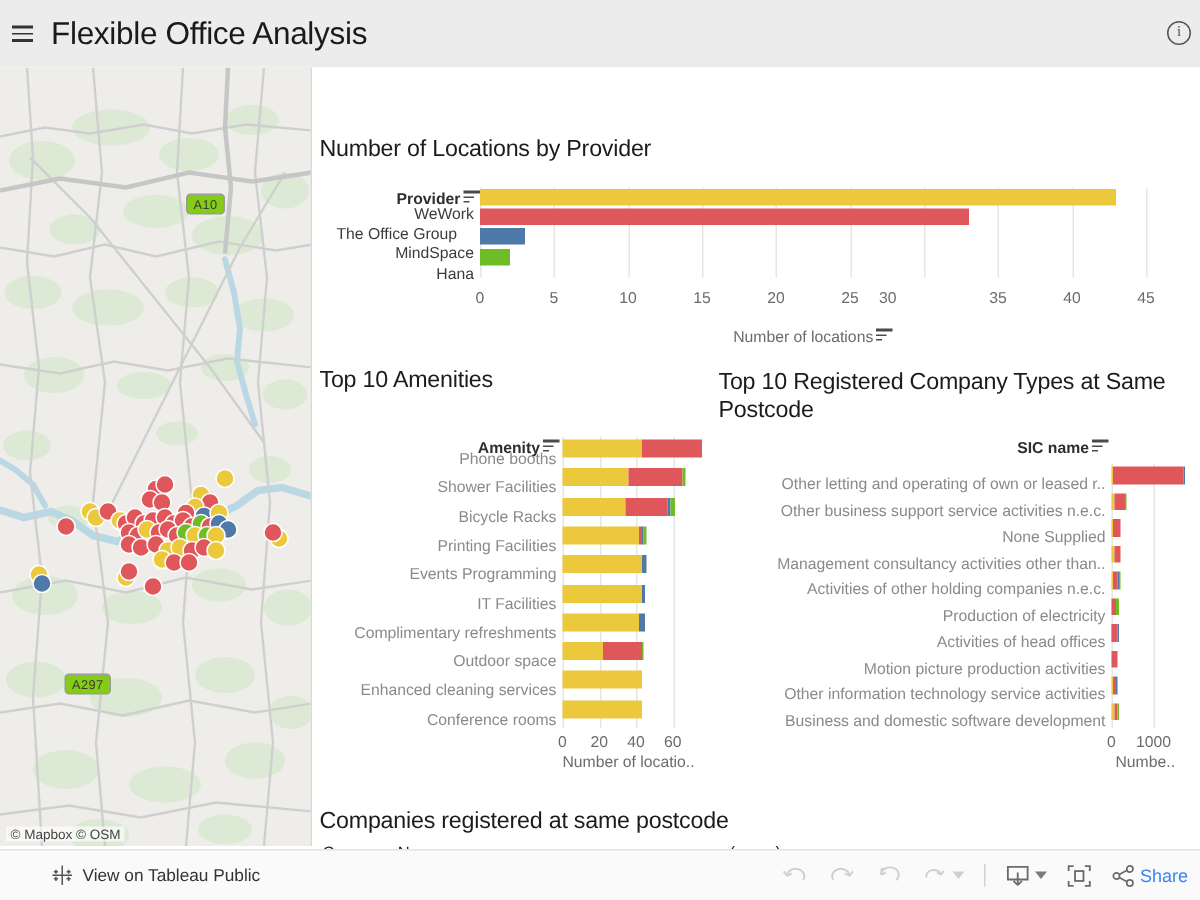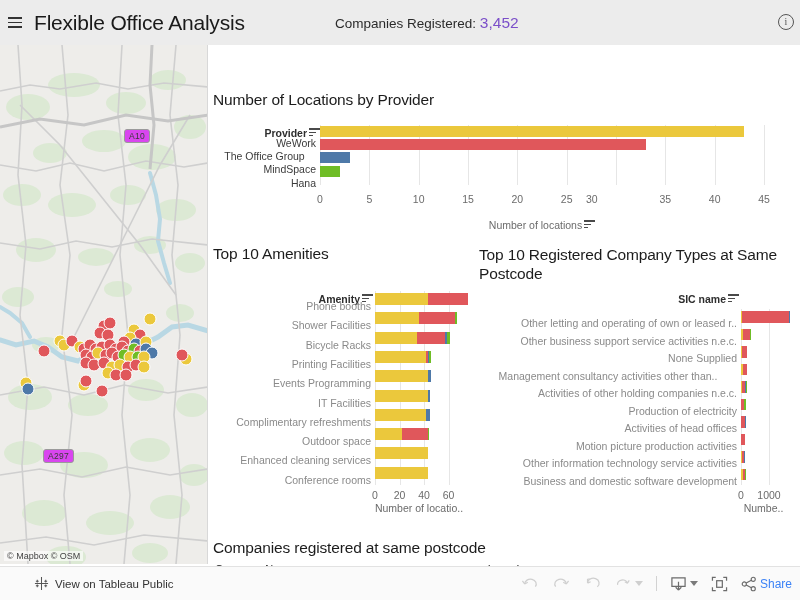--- a/index.html
+++ b/index.html
@@ -48,21 +48,21 @@
   .map-panel {
     position: absolute; left: 0; top: 0; width: 208px; height: 519px;
     background: #ecebe7; overflow: hidden; border-right: 1px solid #d8d8d8;
   }
   .map-svg { position: absolute; left:0; top:0; }
   .map-attr {
     position: absolute; left: 4px; bottom: 3px; font-size: 9px; color: #444;
     background: rgba(255,255,255,0.62); padding: 0 3px; white-space: nowrap;
   }
   .road-shield {
-    position: absolute; background: #d946ef; border: 1px solid #9a9a9a;
+    position: absolute; background: #84cc16; border: 1px solid #9a9a9a;
     border-radius: 3px; font-size: 8.5px; color: #3a3a3a;
     padding: 1px 4px; letter-spacing: 0.3px;
   }
 
   
   .viz-title {
     font-size: 15.5px; color: #1c1c1c; letter-spacing: -0.15px;
   }
   .viz-title.two-line { line-height: 19px; }
   .axis-label { font-size: 10.5px; color: #6b6b6b; }
@@ -121,24 +121,20 @@
 <body>
 
 <div class="header">
   <div class="hamburger">
     <i></i>
       <i></i>
       <i></i>
   </div>
   <div class="dash-title">Flexible Office Analysis</div>
   <div class="kpi-wrap">
-    <div class="kpi">
-      <span>Companies Registered:</span>
-      <span class="num">3,452</span>
-    </div>
   </div>
   <div class="info-icon">i</div>
 </div>
 
 <div class="body-area">
 
   <div class="map-panel">
     <svg class="map-svg" width="208" height="519">
       <rect x="0" y="0" width="208" height="519" fill="#eeedea"></rect>
 
@@ -393,21 +389,21 @@
 
   <div class="pane-sic">
     <div class="viz-title two-line">Top 10 Registered Company Types at Same Postcode</div>
     <div style="position:absolute; left:0px; top:44px; width:260px; text-align:right;">
       <span class="field-hdr">SIC name</span><span class="sort-ico"><i></i><i></i><i></i></span>
     </div>
     <div id="sic-cats">
         <div class="cat-label" style="position: absolute; left: 0px; top: 72px; width: 258px;">Other letting and operating of own or leased r..</div>
         <div class="cat-label" style="position: absolute; left: 0px; top: 89.5px; width: 258px;">Other business support service activities n.e.c.</div>
         <div class="cat-label" style="position: absolute; left: 0px; top: 107px; width: 258px;">None Supplied</div>
-        <div class="cat-label" style="position: absolute; left: 0px; top: 124.5px; width: 258px; text-align: center;">Management consultancy activities other than..</div>
+        <div class="cat-label" style="position: absolute; left: 0px; top: 124.5px; width: 258px;">Management consultancy activities other than..</div>
         <div class="cat-label" style="position: absolute; left: 0px; top: 142px; width: 258px;">Activities of other holding companies n.e.c.</div>
         <div class="cat-label" style="position: absolute; left: 0px; top: 159.5px; width: 258px;">Production of electricity</div>
         <div class="cat-label" style="position: absolute; left: 0px; top: 177px; width: 258px;">Activities of head offices</div>
         <div class="cat-label" style="position: absolute; left: 0px; top: 194.5px; width: 258px;">Motion picture production activities</div>
         <div class="cat-label" style="position: absolute; left: 0px; top: 212px; width: 258px;">Other information technology service activities</div>
         <div class="cat-label" style="position: absolute; left: 0px; top: 229.5px; width: 258px;">Business and domestic software development</div>
       </div>
     <div class="sic-plot" id="sic-plot">
         <div class="gridline" style="left: 0%;"></div>
         <div class="gridline" style="left: 50%;"></div>

